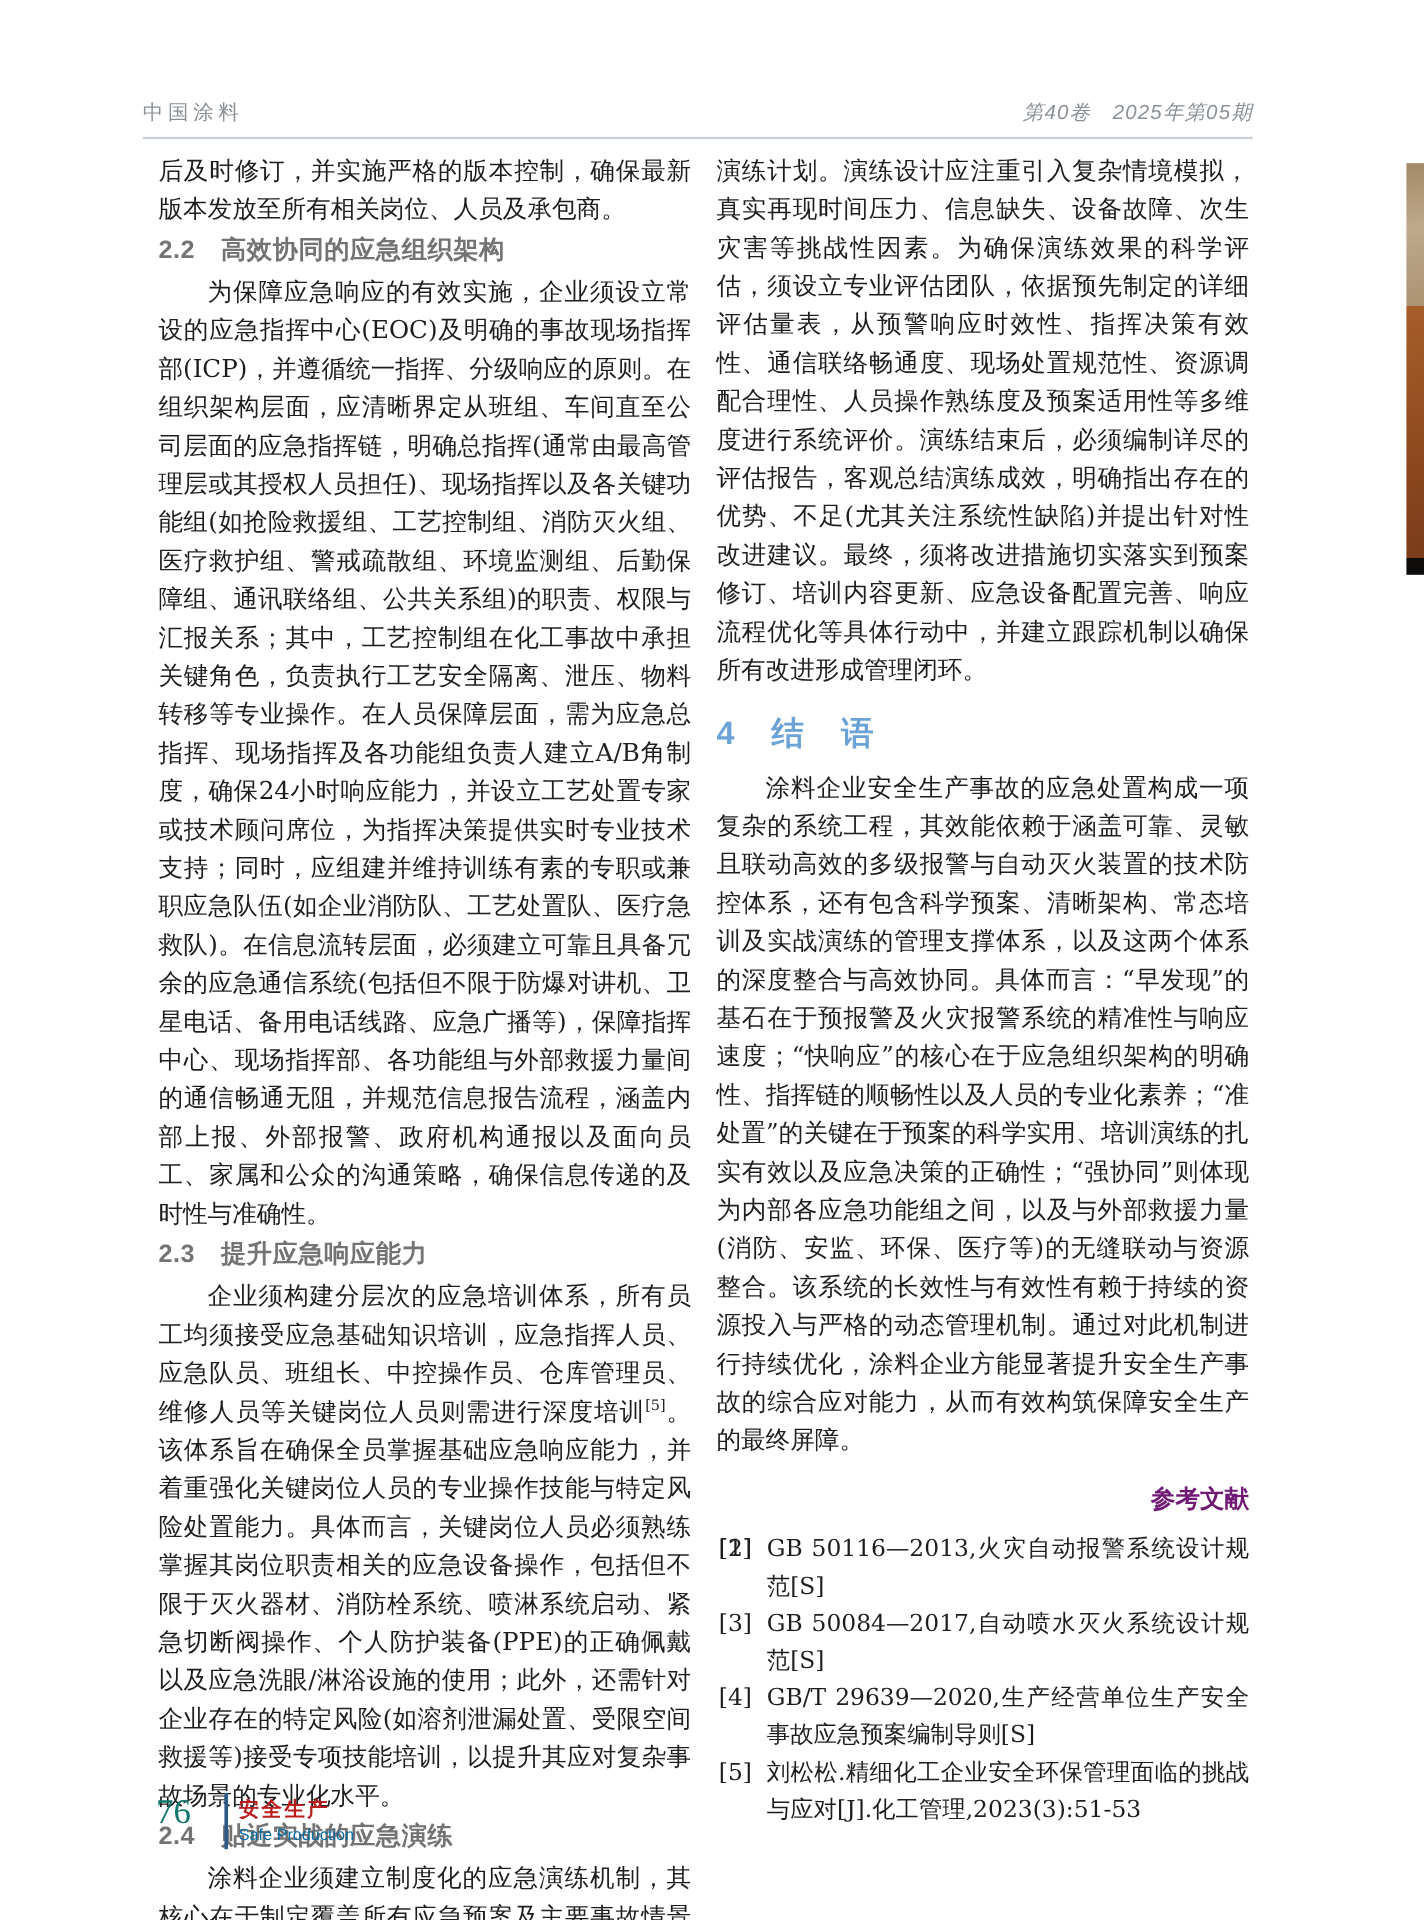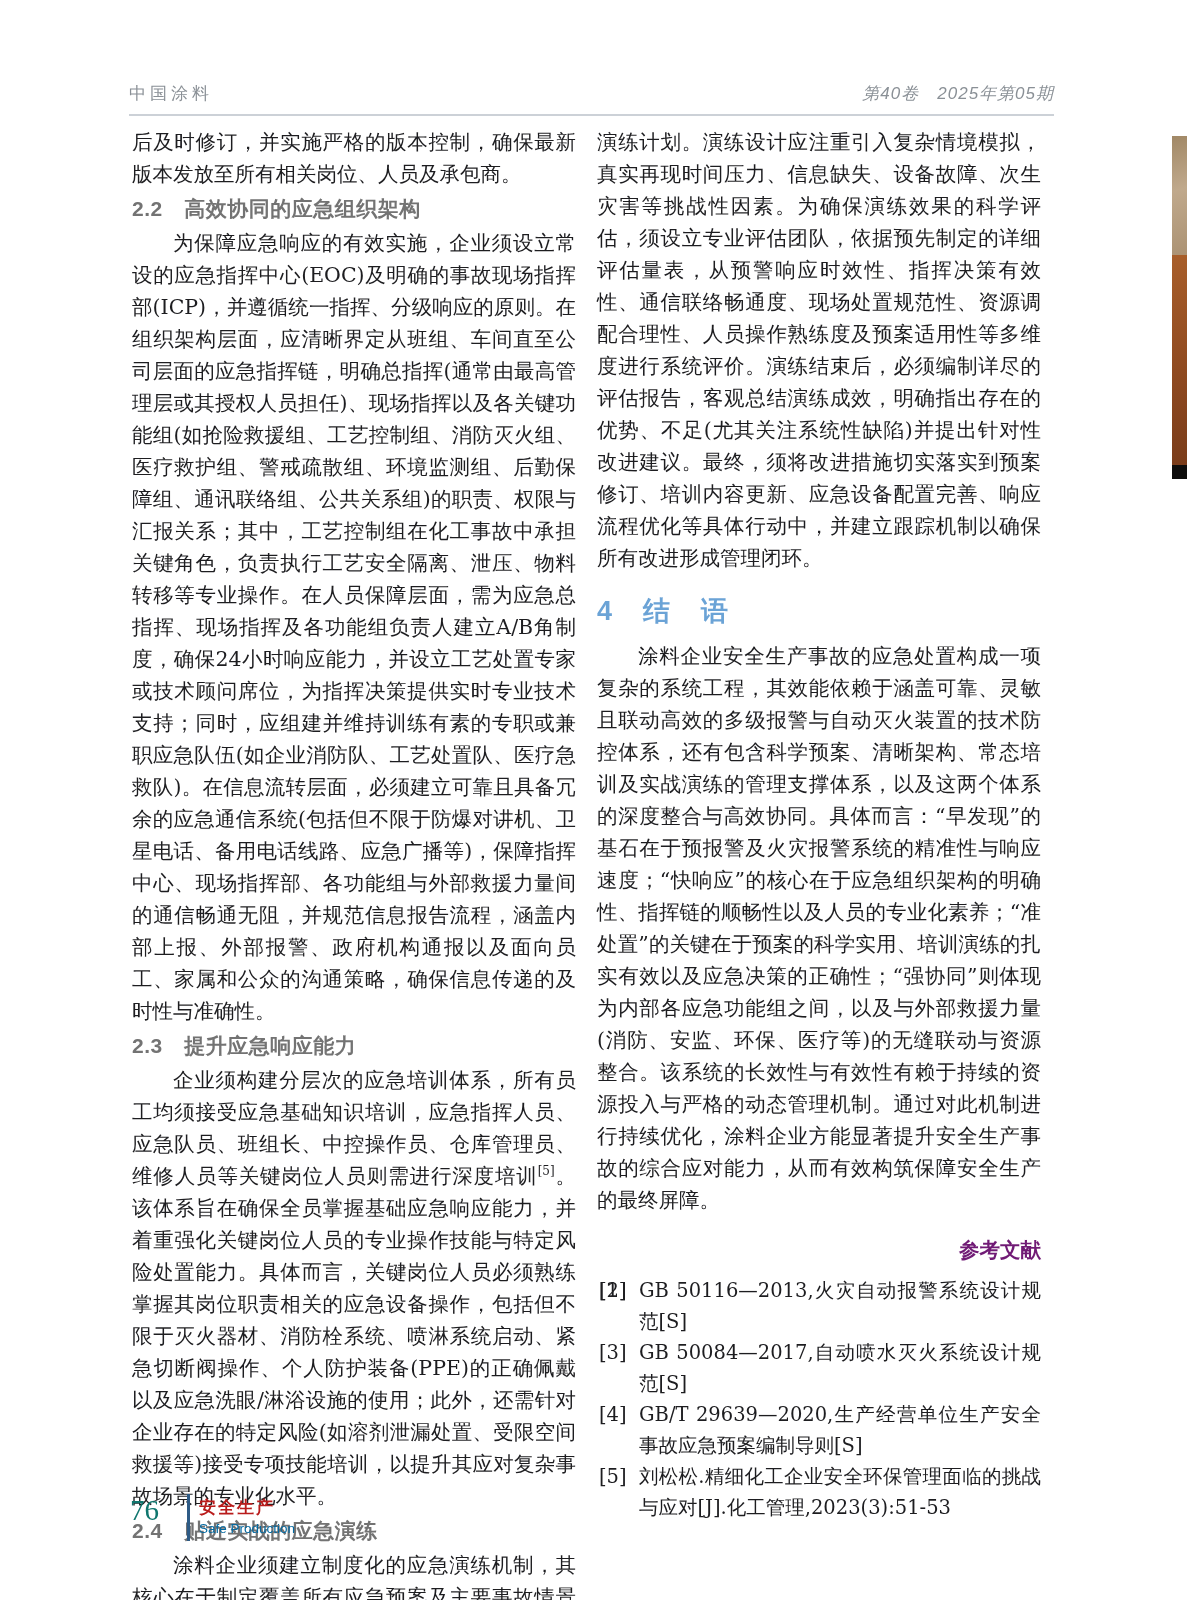--- a/index.html
+++ b/index.html
@@ -8,21 +8,21 @@
     background: #ffffff;
     position: relative;
     overflow: hidden;
     font-family: "DejaVu Serif", "Liberation Serif", serif;
     color: #1d1d20;
   }
 
   
   .page-header {
     position: absolute;
-    left: 129px; top: 82px;
+    left: 119px; top: 82px;
     width: 925px;
     display: flex;
     justify-content: space-between;
     align-items: flex-end;
     border-bottom: 2px solid #ccd1d7;
     padding-bottom: 9px;
     font-family: "Liberation Sans", sans-serif;
     color: #8a9096;
     font-size: 17px;
   }

